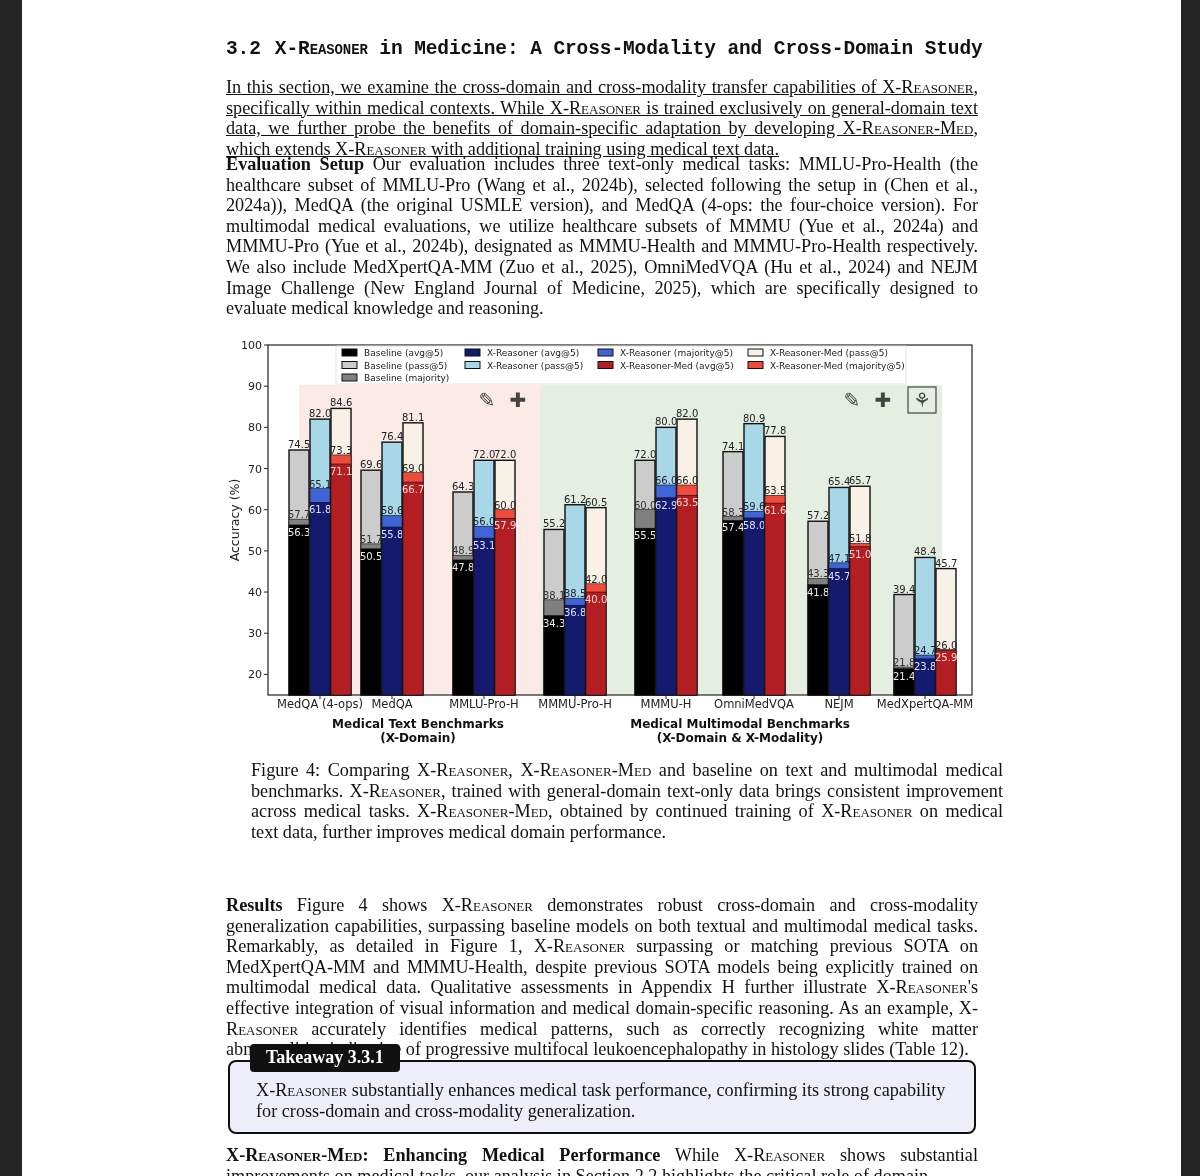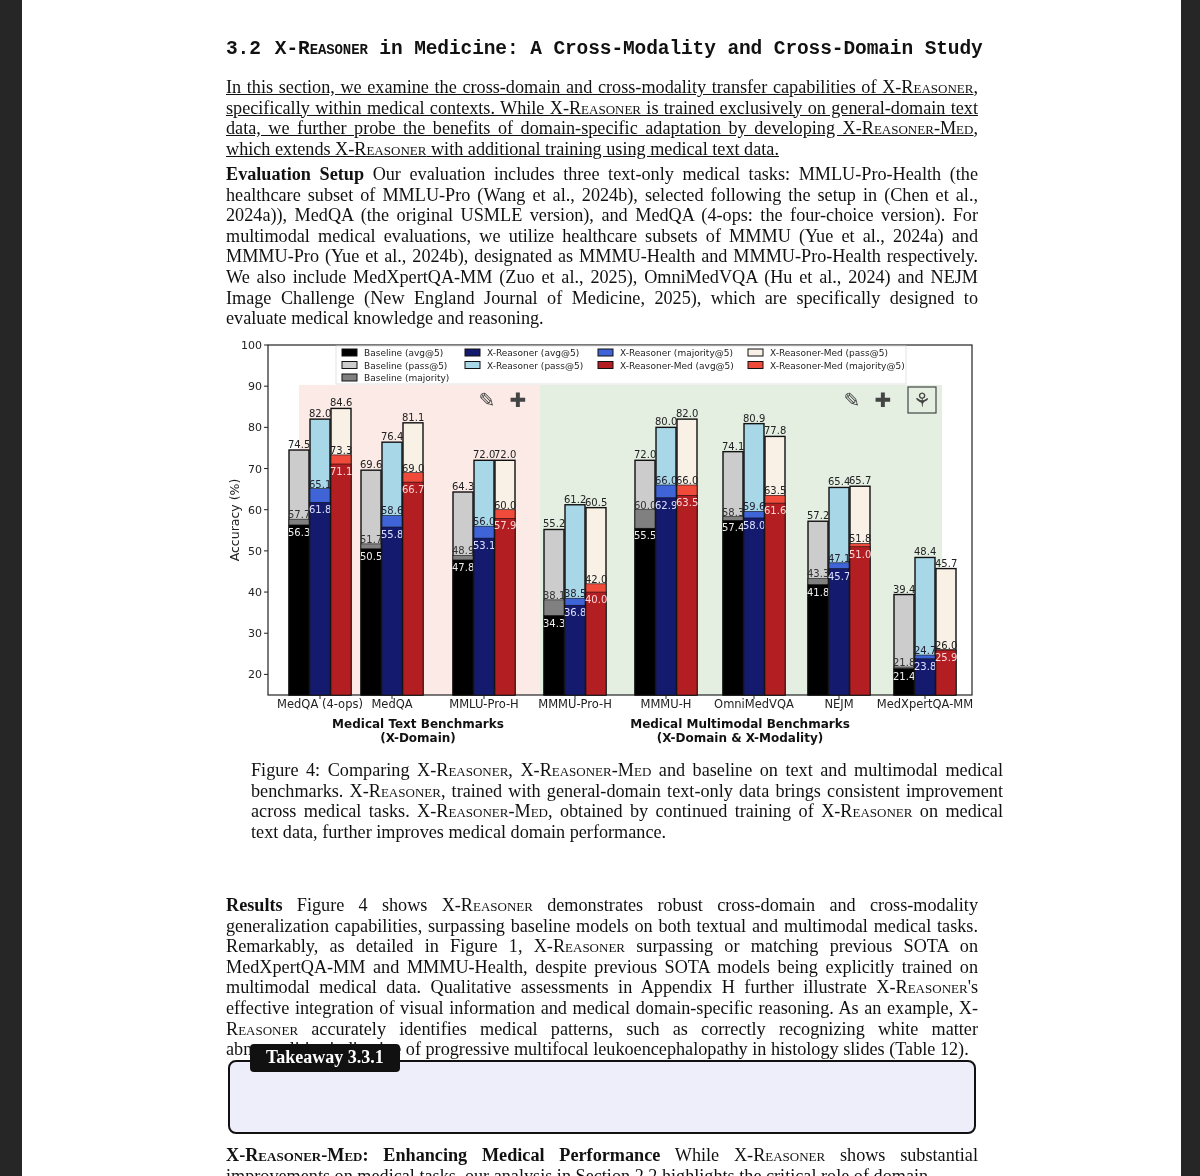--- a/index.html
+++ b/index.html
@@ -6,21 +6,21 @@
   body { width: 1200px; height: 1176px; background: #ffffff; position: relative; overflow: hidden; font-family: "Liberation Serif", "DejaVu Serif", serif; color: #111; }
   .side-left { position: absolute; left: 0; top: 0; width: 22px; height: 1176px; background: #262626; }
   .side-right { position: absolute; left: 1181px; top: 0; width: 19px; height: 1176px; background: #262626; }
   .page { position: absolute; left: 226px; top: 0; width: 752px; }
   .sc { font-variant: small-caps; }
   h2.sec { position: absolute; top: 38px; left: 0; margin: 0; font-size: 19.5px; font-weight: bold; white-space: nowrap; letter-spacing: -0.1px; font-family: Liberation Mono, monospace; }
   h2.sec .num { margin-right: 14px; }
   p.para { position: absolute; left: 0; width: 752px; margin: 0; font-size: 18.2px; line-height: 20.6px; text-align: justify; }
   p.para b { font-weight: bold; }
   #p-intro { top: 77px; text-decoration: underline; }
-  #p-eval { top: 164px; }
+  #p-eval { top: 154px; }
   #p-caption { top: 760px; margin-left: 25px; }
   #p-results { top: 866px; margin-top: 29px; }
   .takeaway { position: absolute; left: 2px; top: 1060px; width: 744px; height: 70px; border: 2.5px solid #111; border-radius: 8px; background: #eeeefa; }
   .takeaway-title { position: absolute; left: 20px; top: -18px; background: #111; color: #fff; font-size: 18px; padding: 3px 16px 4px; border-radius: 4px; font-weight: bold; }
   .takeaway-body { position: absolute; left: 26px; top: 18px; width: 690px; font-size: 18.2px; line-height: 20.6px; }
   #p-xmed { top: 1145px; }
   
   .chart { position: absolute; left: 222px; top: 338px; width: 760px; height: 410px; font-family: "DejaVu Sans", "Liberation Sans", sans-serif; }
   .chart svg { position: absolute; left: 0; top: 0; }
 </style>
@@ -38,20 +38,21 @@
   <p class="para sc-auto" id="p-intro">In this section, we examine the cross-domain and cross-modality transfer capabilities of X-<span class="sc">Reasoner</span>, specifically within medical contexts. While X-<span class="sc">Reasoner</span> is trained exclusively on general-domain text data, we further probe the benefits of domain-specific adaptation by developing X-<span class="sc">Reasoner</span>-<span class="sc">Med</span>, which extends X-<span class="sc">Reasoner</span> with additional training using medical text data.</p>
 
   <p class="para sc-auto" id="p-eval"><b>Evaluation Setup</b><span> Our evaluation includes three text-only medical tasks: MMLU-Pro-Health (the healthcare subset of MMLU-Pro (Wang et al., 2024b), selected following the setup in (Chen et al., 2024a)), MedQA (the original USMLE version), and MedQA (4-ops: the four-choice version). For multimodal medical evaluations, we utilize healthcare subsets of MMMU (Yue et al., 2024a) and MMMU-Pro (Yue et al., 2024b), designated as MMMU-Health and MMMU-Pro-Health respectively. We also include MedXpertQA-MM (Zuo et al., 2025), OmniMedVQA (Hu et al., 2024) and NEJM Image Challenge (New England Journal of Medicine, 2025), which are specifically designed to evaluate medical knowledge and reasoning.</span></p>
 
   <p class="para sc-auto" id="p-caption">Figure 4: Comparing X-<span class="sc">Reasoner</span>, X-<span class="sc">Reasoner</span>-<span class="sc">Med</span> and baseline on text and multimodal medical benchmarks. X-<span class="sc">Reasoner</span>, trained with general-domain text-only data brings consistent improvement across medical tasks. X-<span class="sc">Reasoner</span>-<span class="sc">Med</span>, obtained by continued training of X-<span class="sc">Reasoner</span> on medical text data, further improves medical domain performance.</p>
 
   <p class="para sc-auto" id="p-results"><b>Results</b><span> Figure 4 shows X-<span class="sc">Reasoner</span> demonstrates robust cross-domain and cross-modality generalization capabilities, surpassing baseline models on both textual and multimodal medical tasks. Remarkably, as detailed in Figure 1, X-<span class="sc">Reasoner</span> surpassing or matching previous SOTA on MedXpertQA-MM and MMMU-Health, despite previous SOTA models being explicitly trained on multimodal medical data. Qualitative assessments in Appendix H further illustrate X-<span class="sc">Reasoner</span>'s effective integration of visual information and medical domain-specific reasoning. As an example, X-<span class="sc">Reasoner</span> accurately identifies medical patterns, such as correctly recognizing white matter abnormalities indicative of progressive multifocal leukoencephalopathy in histology slides (Table 12).</span></p>
 
   <div class="takeaway">
     <div class="takeaway-title">Takeaway 3.3.1</div>
+    <div class="takeaway-body sc-auto">X-<span class="sc">Reasoner</span> substantially enhances medical task performance, confirming its strong capability for cross-domain and cross-modality generalization.</div>
   </div>
 
   <p class="para sc-auto" id="p-xmed"><b>X-<span class="sc">Reasoner</span>-<span class="sc">Med</span>: Enhancing Medical Performance</b><span> While X-<span class="sc">Reasoner</span> shows substantial improvements on medical tasks, our analysis in Section 2.2 highlights the critical role of domain</span></p>
 </div>
 
 <div class="chart">
   <svg id="chart-svg" width="760" height="410" viewBox="0 0 760 410">
       <rect x="77" y="46.941176470588246" width="241" height="310.05882352941177" fill="#fbeae6"></rect>
       <rect x="318" y="46.941176470588246" width="402" height="310.05882352941177" fill="#e4efe2"></rect>
       <rect x="46" y="7" width="704" height="350" fill="none" stroke="#222" stroke-width="1.2"></rect>

